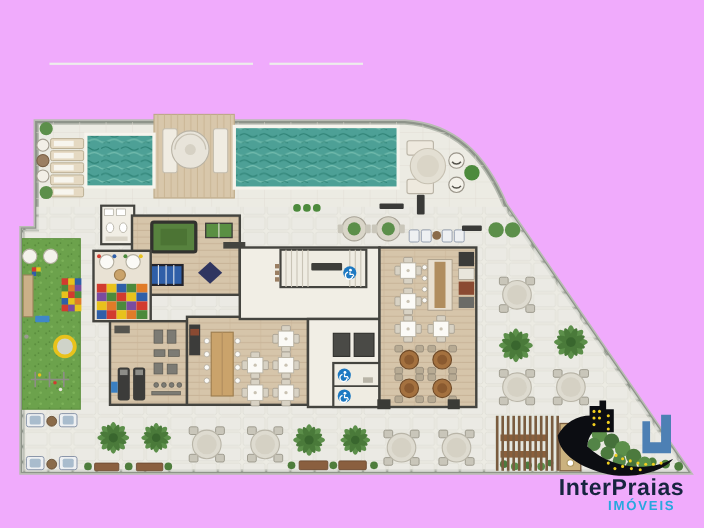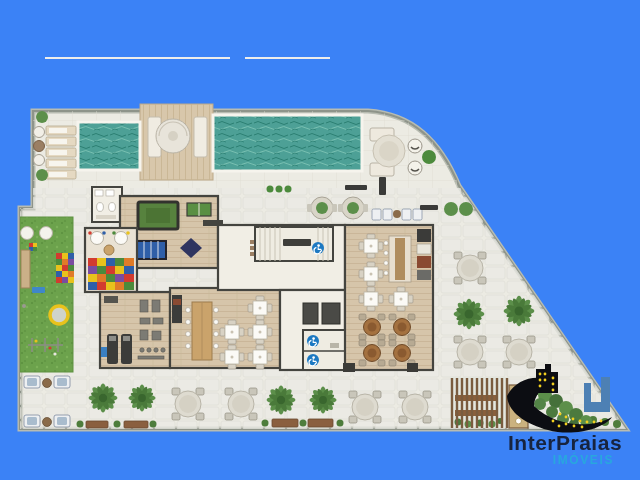--- a/index.html
+++ b/index.html
@@ -1,16 +1,16 @@
 <!DOCTYPE html>
 <html style="--brand-navy: #17243f; --brand-blue: #28a7de; --icon-black: #0c0d12; --icon-blue: #4d80b4; --icon-yellow: #f2cf1f; --water: #4da096; --water-dark: #2b7f72; --grass: #6ca24c; --deck-wood: #d8c7ab; --room-wood: #d6c5aa; --paving: #ecebe3; --site-border: #8e948a; --wall: #44443f; --access-blue: #1d79c2; --pool-table-green: #57823e; --foosball-blue: #2f5fa8;"><head>
 <meta charset="utf-8">
 <style>
   html,body{margin:0;padding:0;background:#ffffff;}
-  .stage{position:relative;width:640px;height:480px;background:#3b82f6;overflow:hidden;
+  .stage{position:relative;width:640px;height:480px;background:#f0abfc;overflow:hidden;
          font-family:"Liberation Sans", sans-serif;}
   svg{display:block}
   .logo-name{font-family:"Liberation Sans",sans-serif;font-weight:bold;}
   .logo-tag{font-family:"Liberation Sans",sans-serif;font-weight:bold;}
 </style>
 </head>
 <body>
 
 <div class="stage">
 <svg width="640" height="480" viewBox="0 0 640 480">

